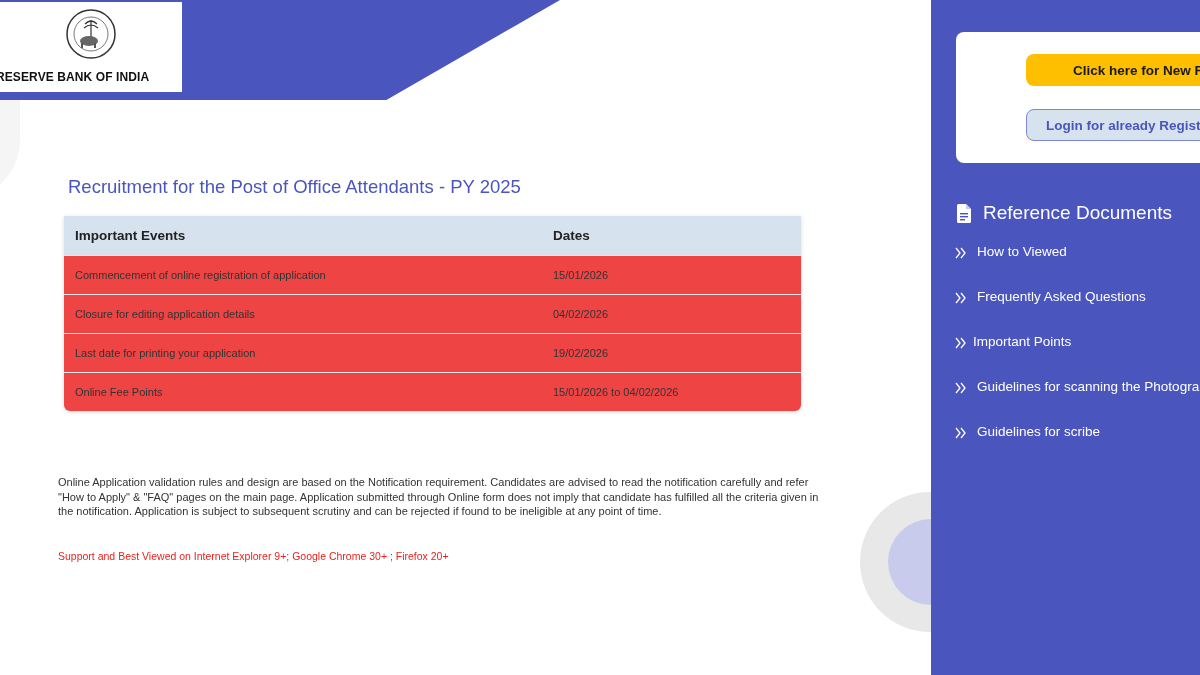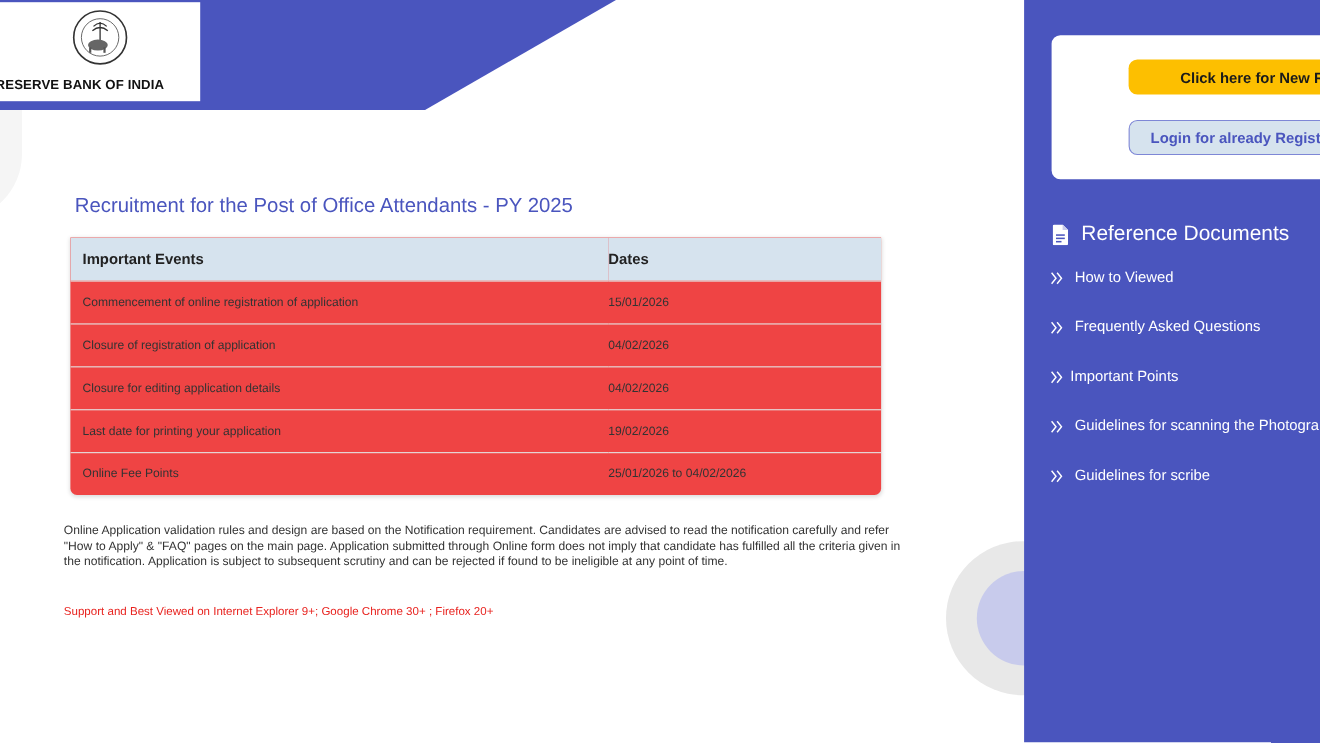--- a/index.html
+++ b/index.html
@@ -133,34 +133,30 @@
       <th>Important Events</th>
       <th class="col-date">Dates</th>
     </tr>
   </thead>
   <tbody>
     <tr>
       <td>Commencement of online registration of application</td>
       <td class="col-date">15/01/2026</td>
     </tr>
     <tr>
-      <td>Closure of registration of application</td>
-      <td class="col-date">04/02/2026</td>
-    </tr>
-    <tr>
       <td>Closure for editing application details</td>
       <td class="col-date">04/02/2026</td>
     </tr>
     <tr>
       <td>Last date for printing your application</td>
       <td class="col-date">19/02/2026</td>
     </tr>
     <tr>
       <td>Online Fee Points</td>
-      <td class="col-date">25/01/2026 to 04/02/2026</td>
+      <td class="col-date">15/01/2026 to 04/02/2026</td>
     </tr>
   </tbody>
 </table>
 
 <p class="notice">Online Application validation rules and design are based on the Notification requirement. Candidates are advised to read the notification carefully and refer "How to Apply" &amp; "FAQ" pages on the main page. Application submitted through Online form does not imply that candidate has fulfilled all the criteria given in the notification. Application is subject to subsequent scrutiny and can be rejected if found to be ineligible at any point of time.</p>
 <p class="browser-note">Support and Best Viewed on Internet Explorer 9+; Google Chrome 30+ ; Firefox 20+</p>
 
 <aside class="side-panel">
   <div class="action-card">
     <button class="btn-new">Click here for New Registration</button>

